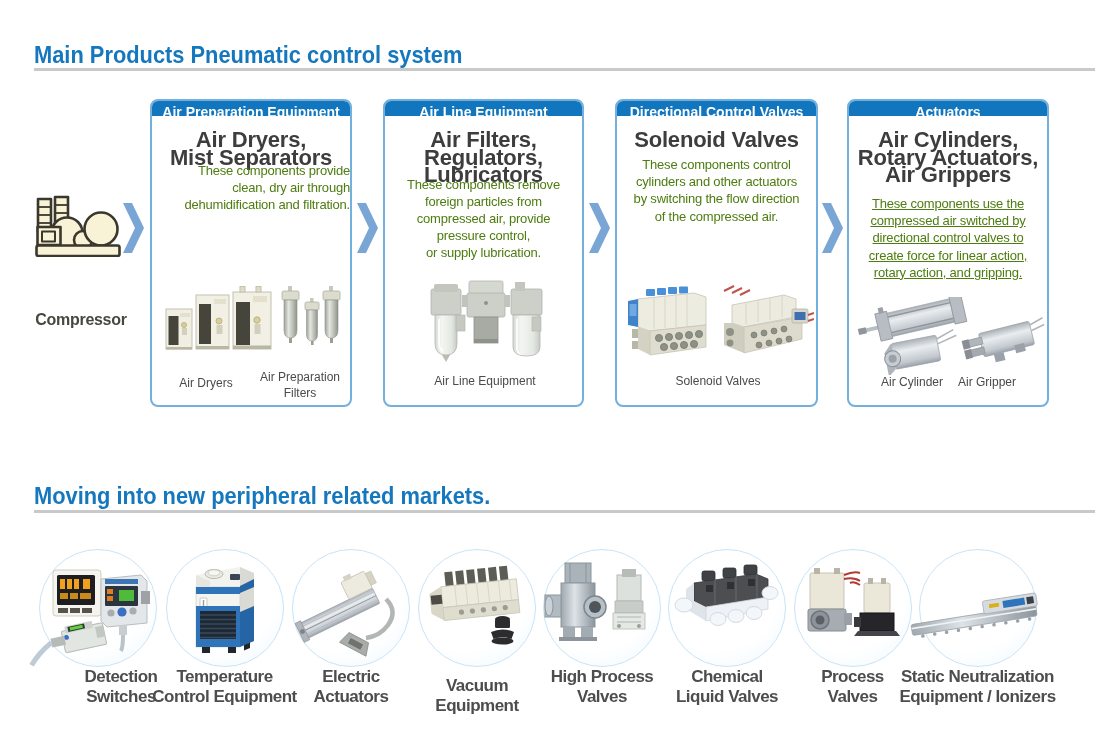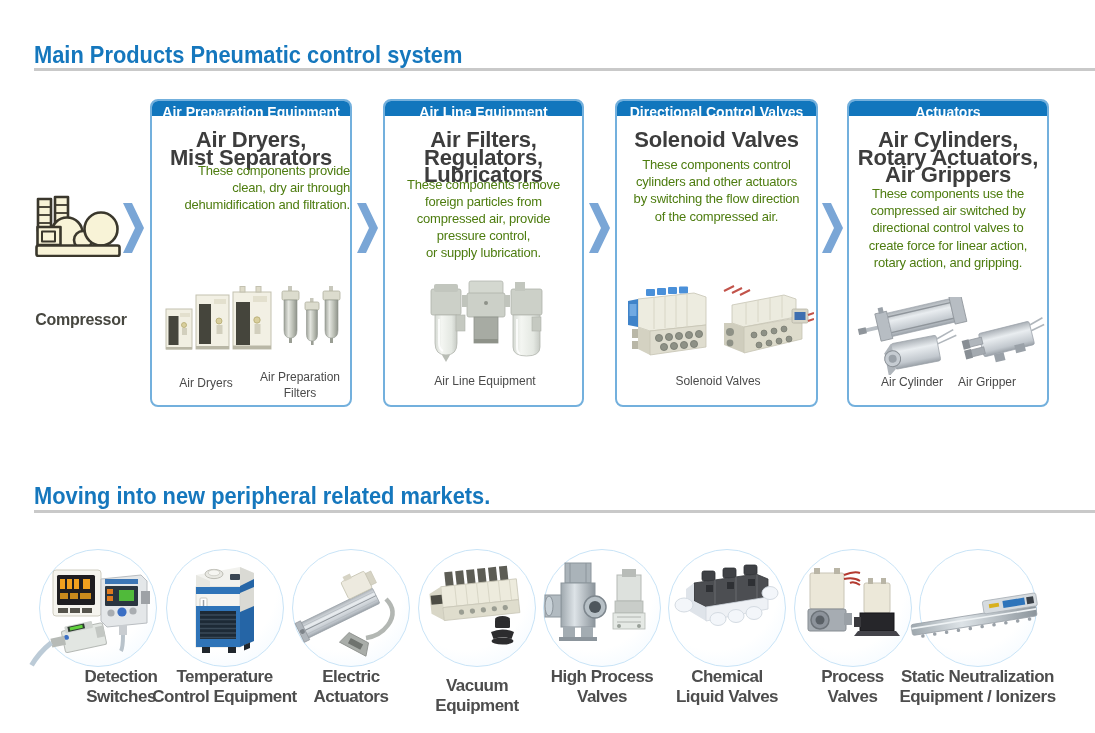--- a/index.html
+++ b/index.html
@@ -38,21 +38,21 @@
                  text-align:center; line-height:23px; white-space:nowrap; }
   .card-title { position:absolute; left:0; top:30px; width:100%; text-align:center;
                 font-size:22px; font-weight:bold; line-height:17.5px; color:#3d3d3d;
                 letter-spacing:-0.2px; white-space:pre-line; }
   .card-desc { position:absolute; left:0; width:100%; text-align:center;
                font-size:13px; line-height:17.2px; color:#4d7c0f; letter-spacing:-0.2px;
                white-space:pre-line; }
   #card1 .card-desc { top:61px;text-align:right; }
   #card2 .card-desc { top:74.5px; }
   #card3 .card-desc { top:55px; }
-  #card4 .card-desc { top:84px; }
+  #card4 .card-desc { top:94px;text-decoration:underline; }
   .card-img { position:absolute; }
   #card1 .card-img { left:8px;  top:184px; width:192px; height:72px; }
   #card2 .card-img { left:44px; top:172px; width:115px; height:94px; }
   #card3 .card-img { left:7px;  top:182px; width:190px; height:84px; }
   #card4 .card-img { left:6px;  top:196px; width:192px; height:78px; }
   .caption { position:absolute; font-size:12px; line-height:16px; color:#4a4a4a;
              text-align:center; white-space:pre-line; transform:translateX(-50%);
              width:max-content; }
   #card1 .cap1 { left:54px;  top:274px; }
   #card1 .cap2 { left:148px; top:268px; }

